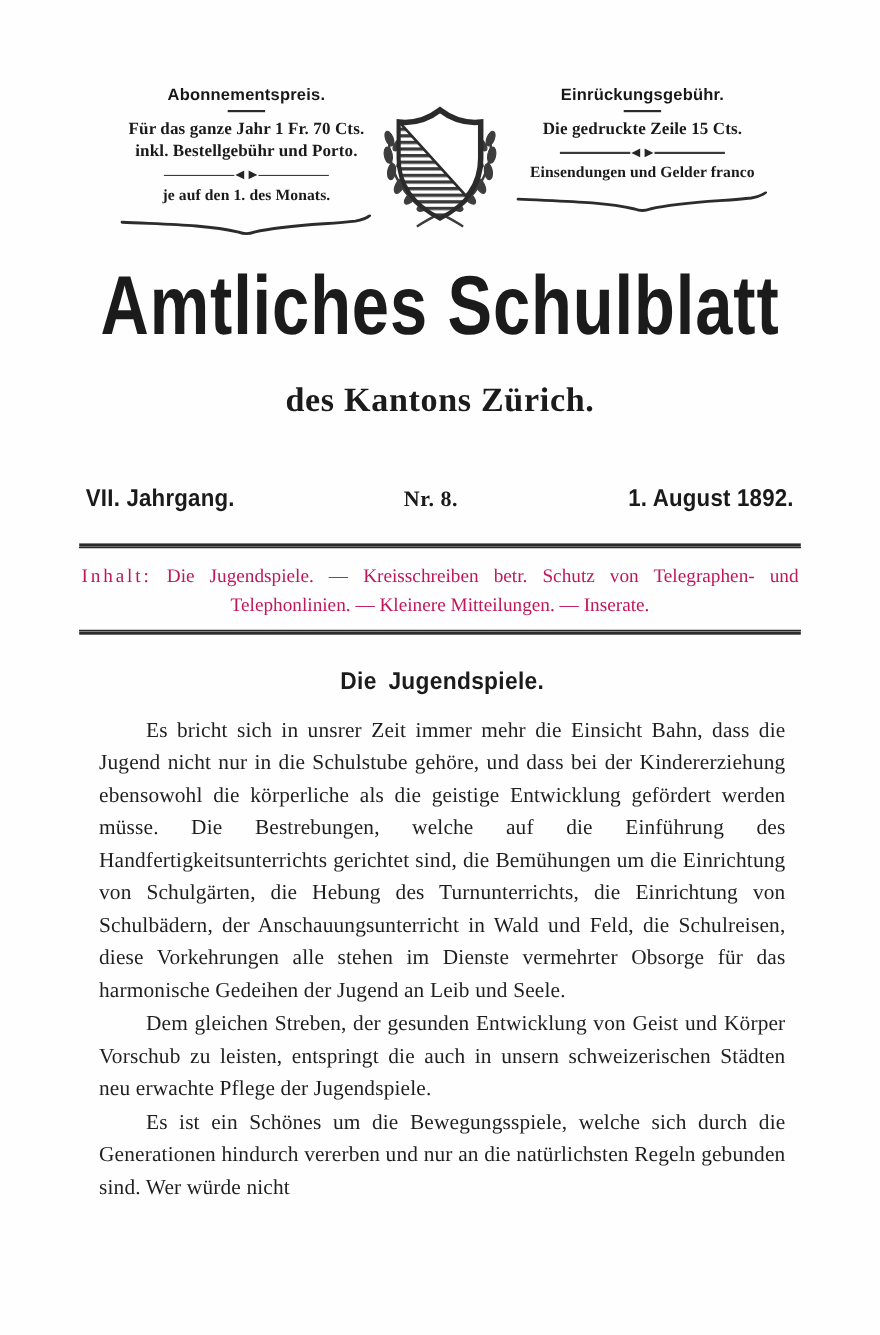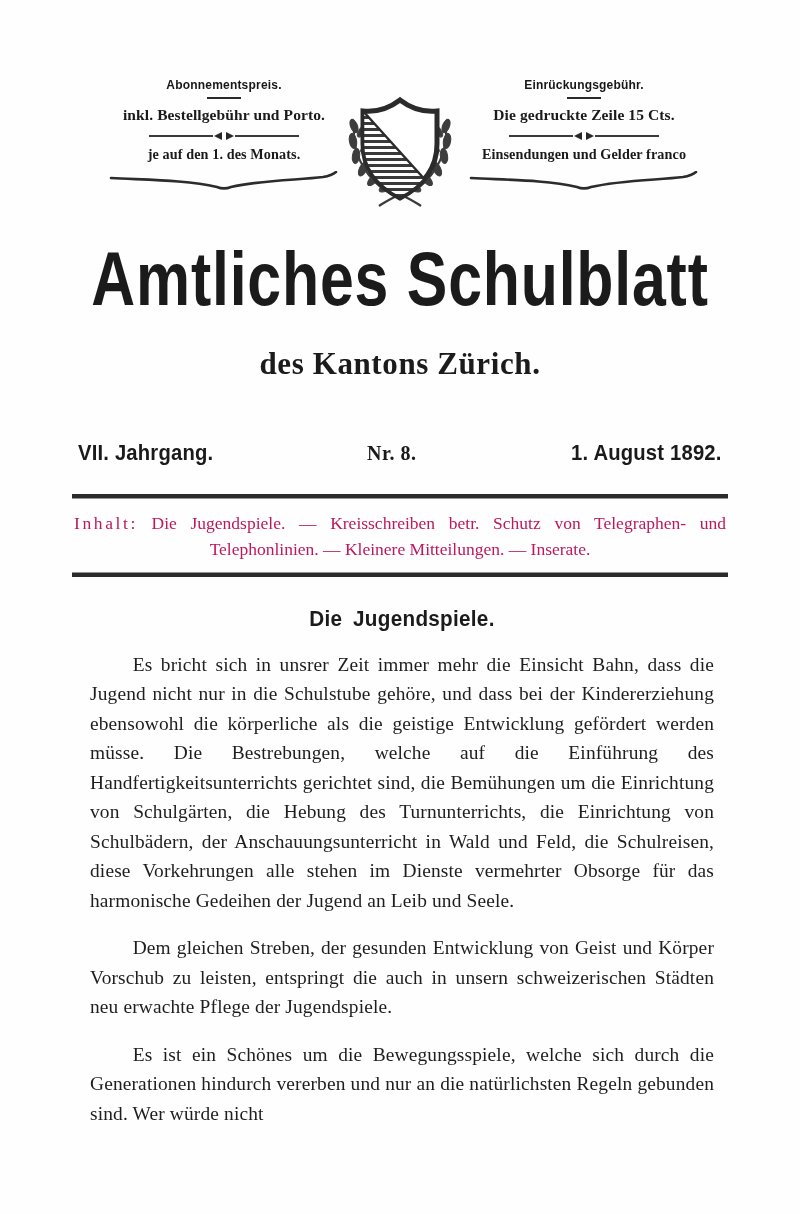--- a/index.html
+++ b/index.html
@@ -39,21 +39,21 @@
     text-align: center;
     font-family: "Liberation Serif", "DejaVu Serif", serif;
   }
 
   .mast-col.left  { margin-left: 14px; }
   .mast-col.right { margin-right: 6px; }
 
   .mast-head-title {
     font-family: "Liberation Sans", "DejaVu Sans", sans-serif;
     font-weight: bold;
-    font-size: 12px;
+    font-size: 15px;
     letter-spacing: 0.2px;
     color: #171717;
     margin: 0 0 2px 0;
   }
 
   .mini-rule {
     width: 34px;
     height: 2px;
     background: #2a2a2a;
     margin: 5px auto 6px auto;
@@ -243,34 +243,35 @@
   .para {
     font-size: 19.4px;
     line-height: 1.52;
     text-align: justify;
     color: #1e1e1e;
     margin: 0;
     text-indent: 2.2em;
     letter-spacing: 0.15px;
   }
 
-  .para + .para { margin-top: 18px; }
+  .para + .para { margin-top: 1px; }
 
   .para.last { text-align-last: left; }
 </style>
 </head>
 <body>
 
 <div class="page">
 
   <div class="masthead">
 
     <div class="mast-col left">
       <div class="mast-head-title">Abonnementspreis.</div>
       <div class="mini-rule"></div>
+      <div class="mast-line">Für das ganze Jahr 1 Fr. 70 Cts.</div>
       <div class="mast-line">inkl. Bestellgebühr und Porto.</div>
 
       <div class="orn-rule">
         <span class="orn-bowtie"></span>
       </div>
 
       <div class="mast-line small">je auf den 1. des Monats.</div>
 
       <svg class="swash" width="230" height="22" viewBox="0 0 230 22">
         <path d="M2 7 C 40 9, 78 9, 108 16 C 112 17.6, 118 17.6, 122 16 C 152 9, 190 9, 214 6 C 220 5, 224 3.5, 227 1" fill="none" stroke="#2c2c2c" stroke-width="2.6" stroke-linecap="round"></path>

